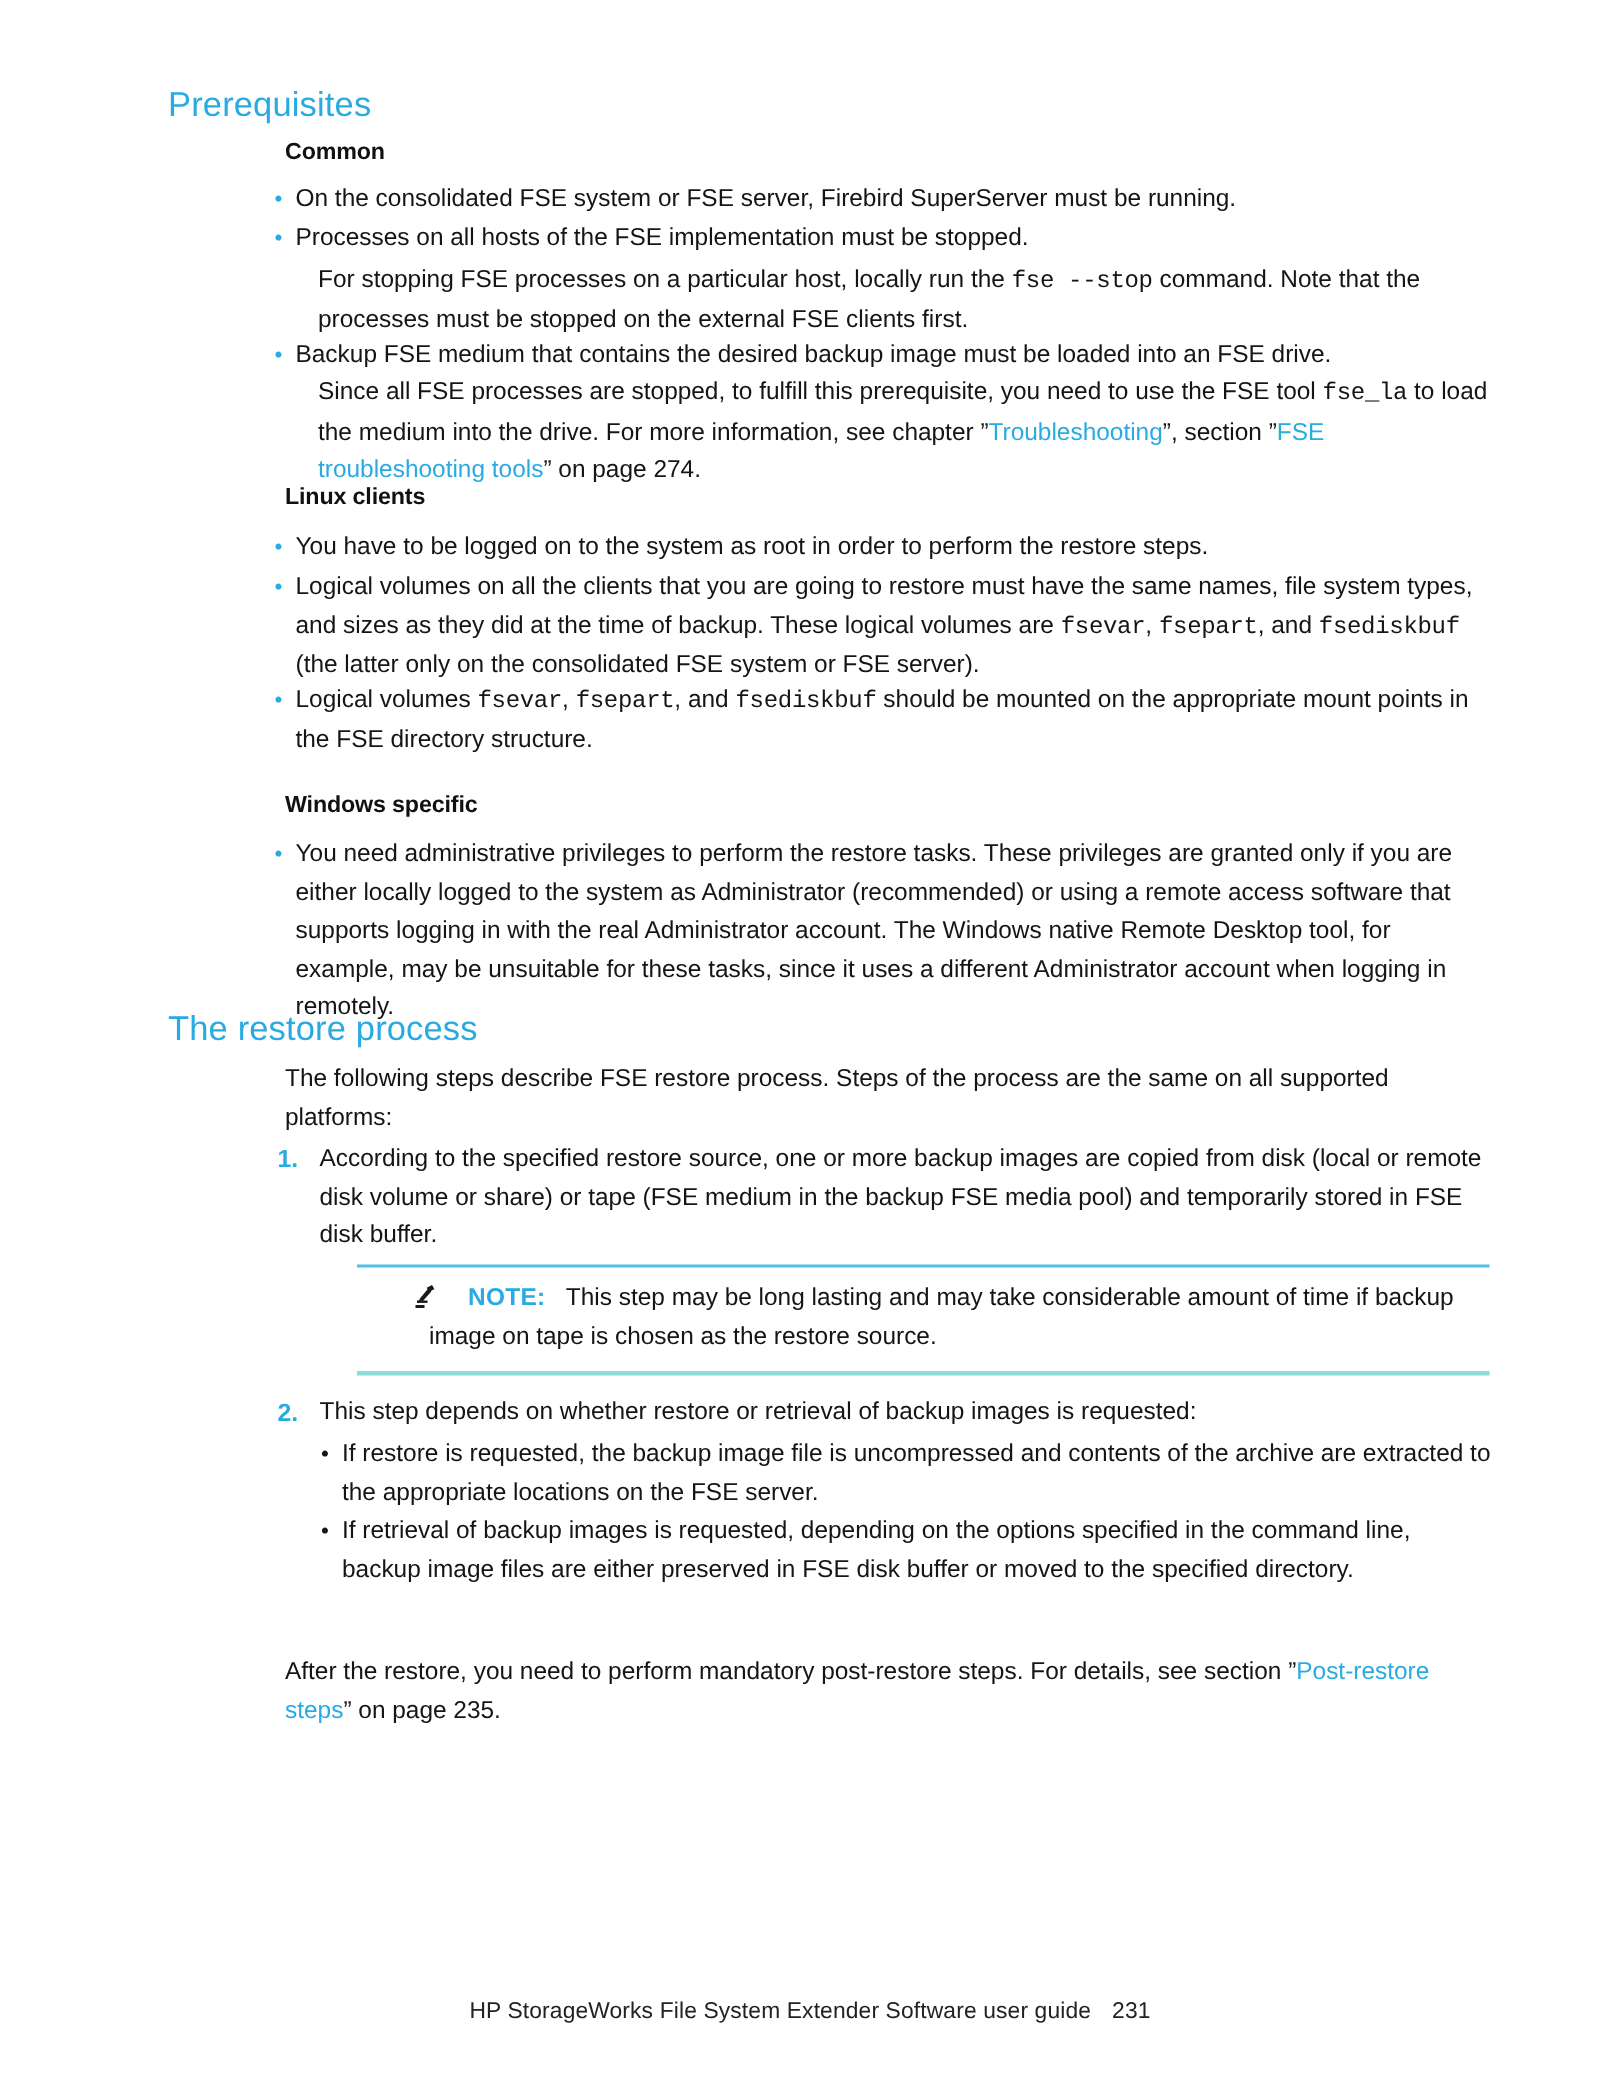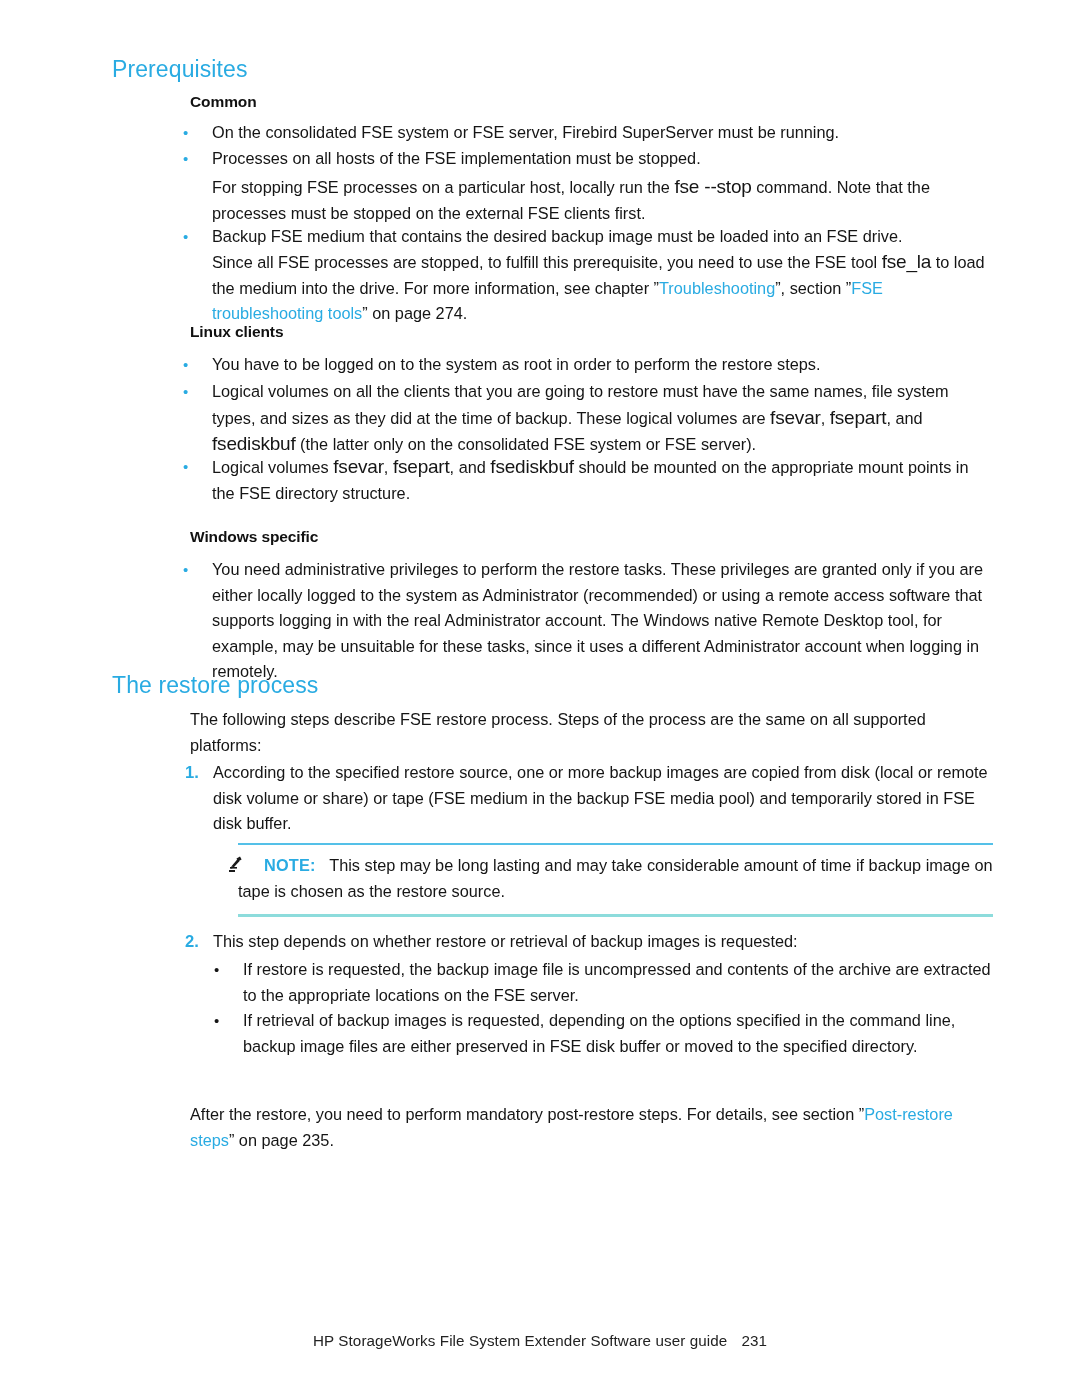--- a/index.html
+++ b/index.html
@@ -69,26 +69,26 @@
     top: 0;
     width: 14px;
     text-align: left;
     color: #29abe2;
     font-size: 15px;
     line-height: 25.6px;
   }
   .bullet .dot.black { color: #151515; }
   .bullet .btxt {
     display: block;
-    margin-left: 29px;
+    margin-left: 14px;
   }
 
   .mono {
-    font-family: Liberation Sans, sans-serif;
-    font-size: 19px;
+    font-family: Liberation Mono, monospace;
+    font-size: 16px;
     letter-spacing: -0.2px;
   }
   .lnk { color: #29abe2; text-align: center; }
 
   
   .step {
     position: absolute;
     font-size: 16.3px;
     line-height: 25.6px;
   }
@@ -122,20 +122,21 @@
   .note .rule-bot {
     height: 2.5px;
     background: #8ddcdc;
     width: 100%;
   }
   .note .note-body {
     position: relative;
     padding: 8px 0 10px 0;
     font-size: 16.3px;
     line-height: 25.6px;
+    margin-left: 48px;
   }
   .note .note-inner { padding-left: 26px; }
   .note-icon {
     position: absolute;
     left: -10px;
     top: 11px;
     width: 22px;
     height: 18px;
   }
   .note .lbl {

